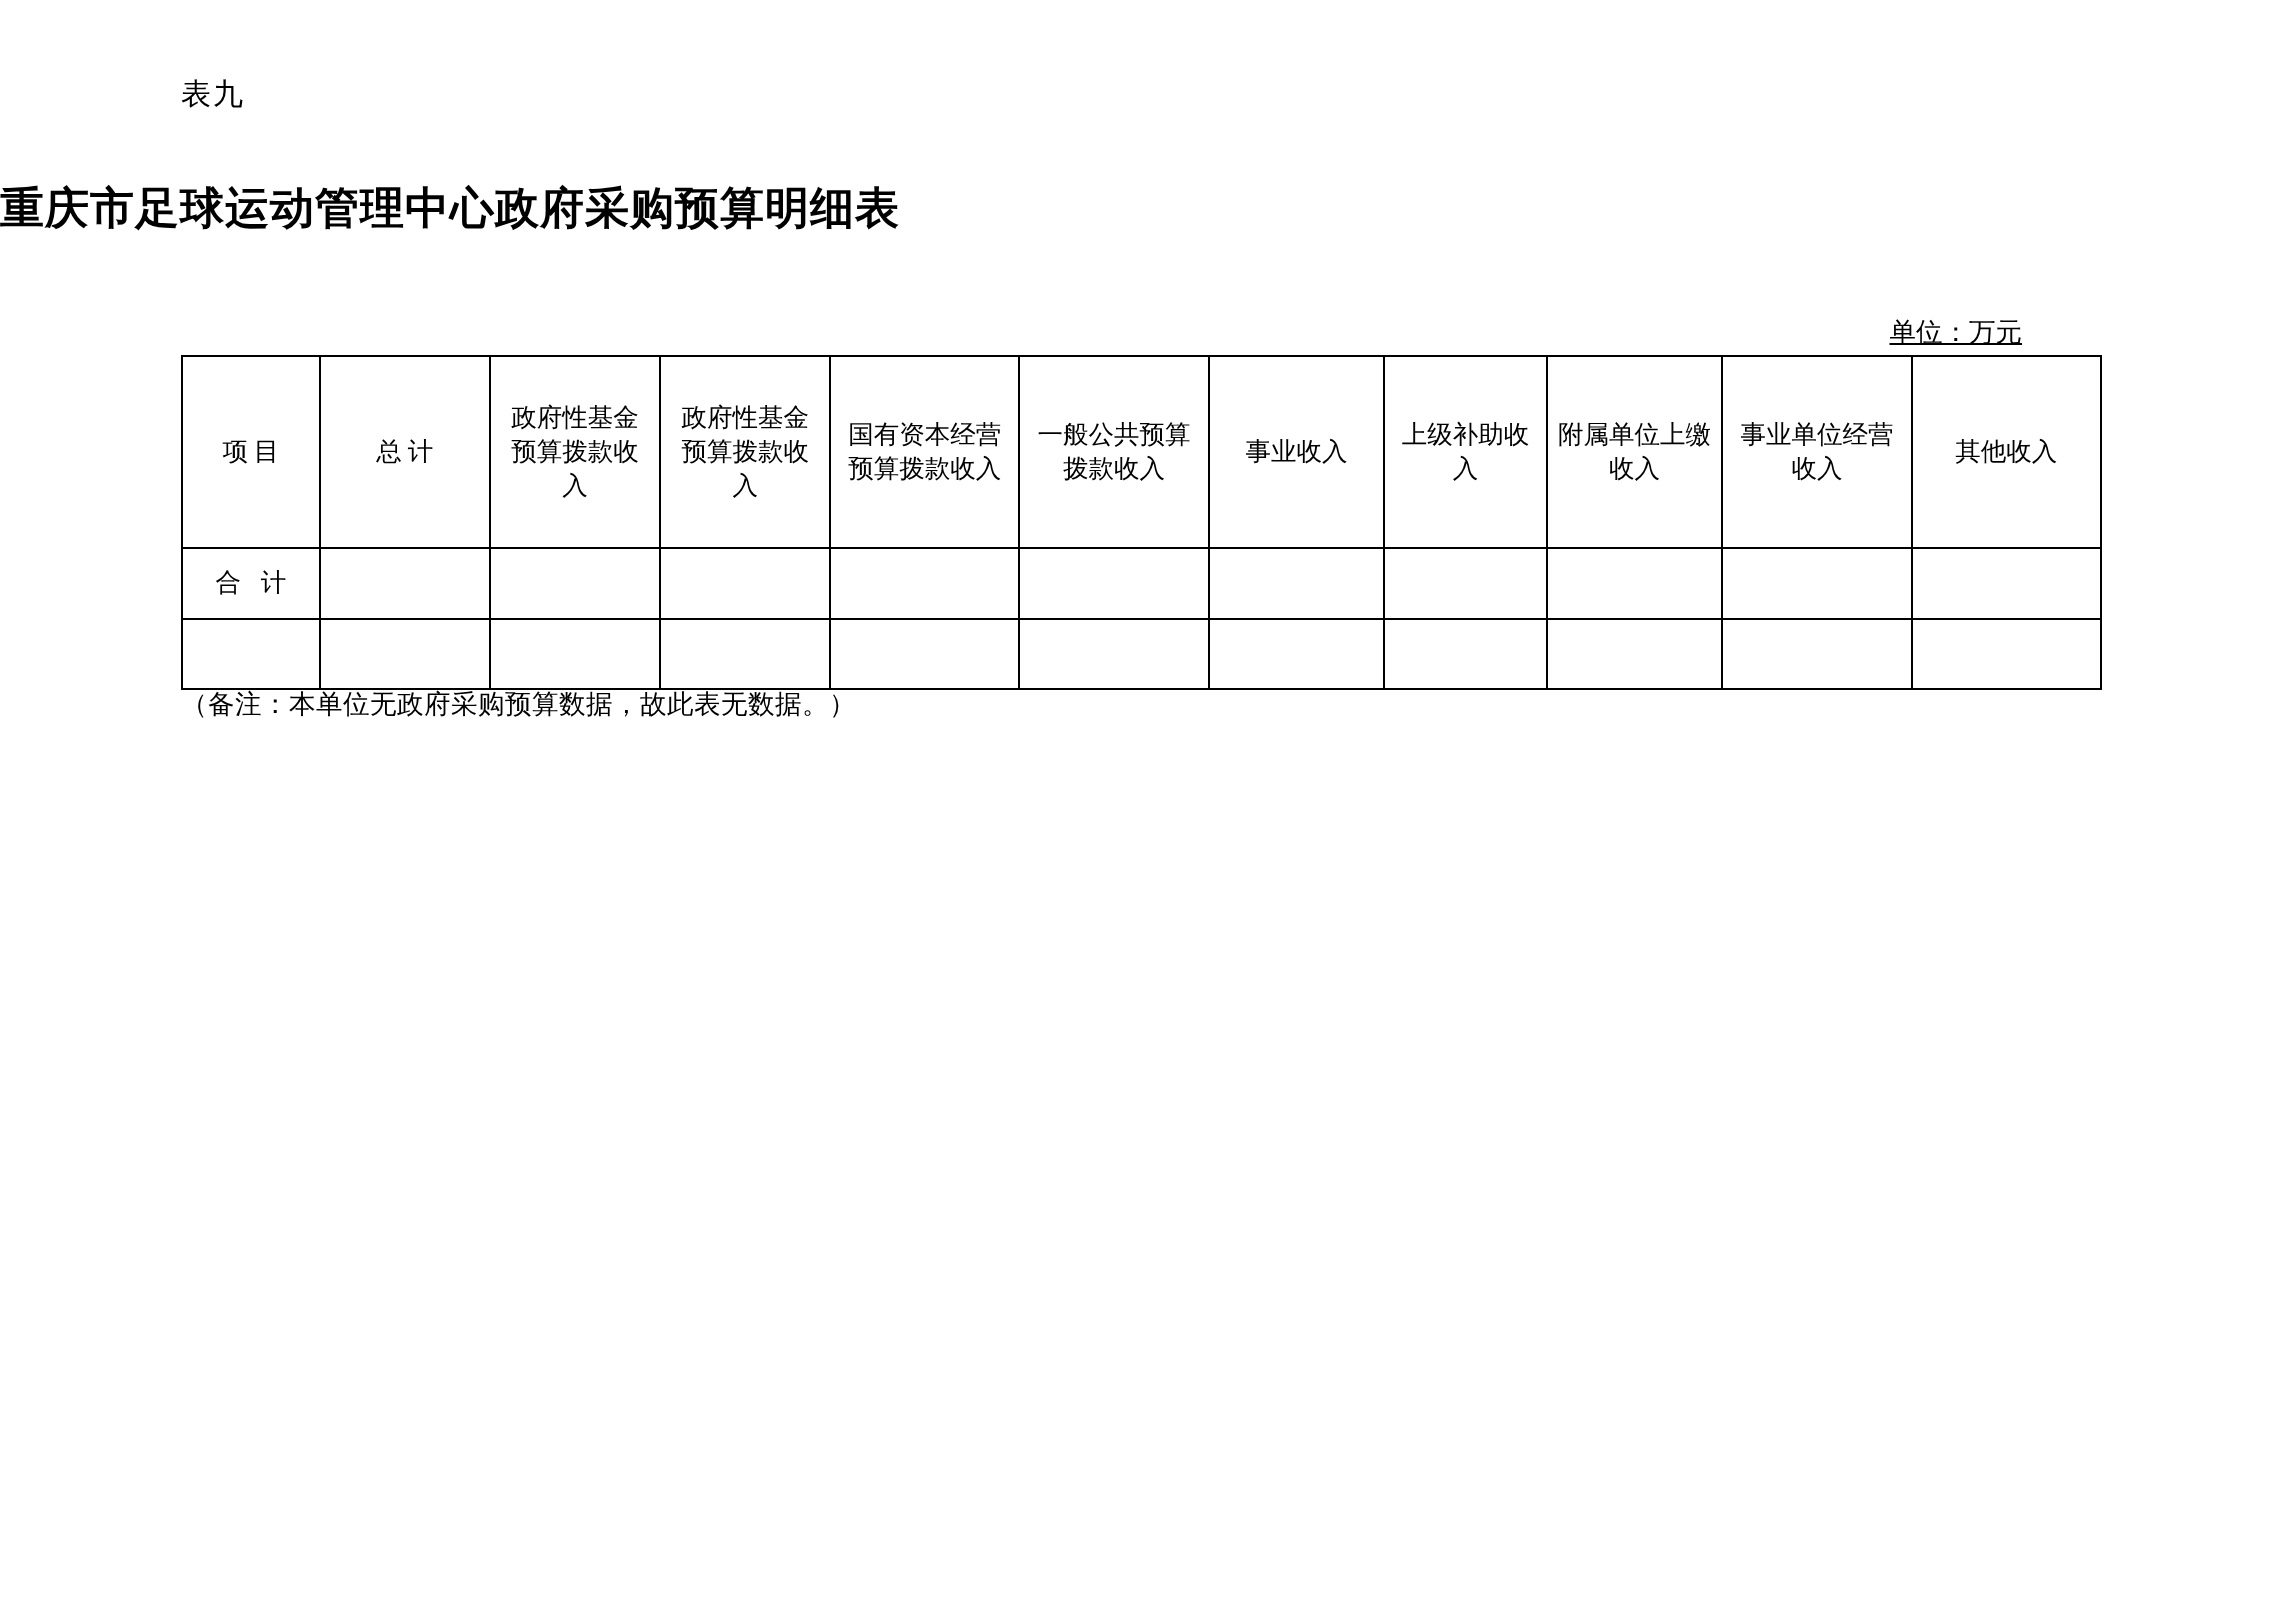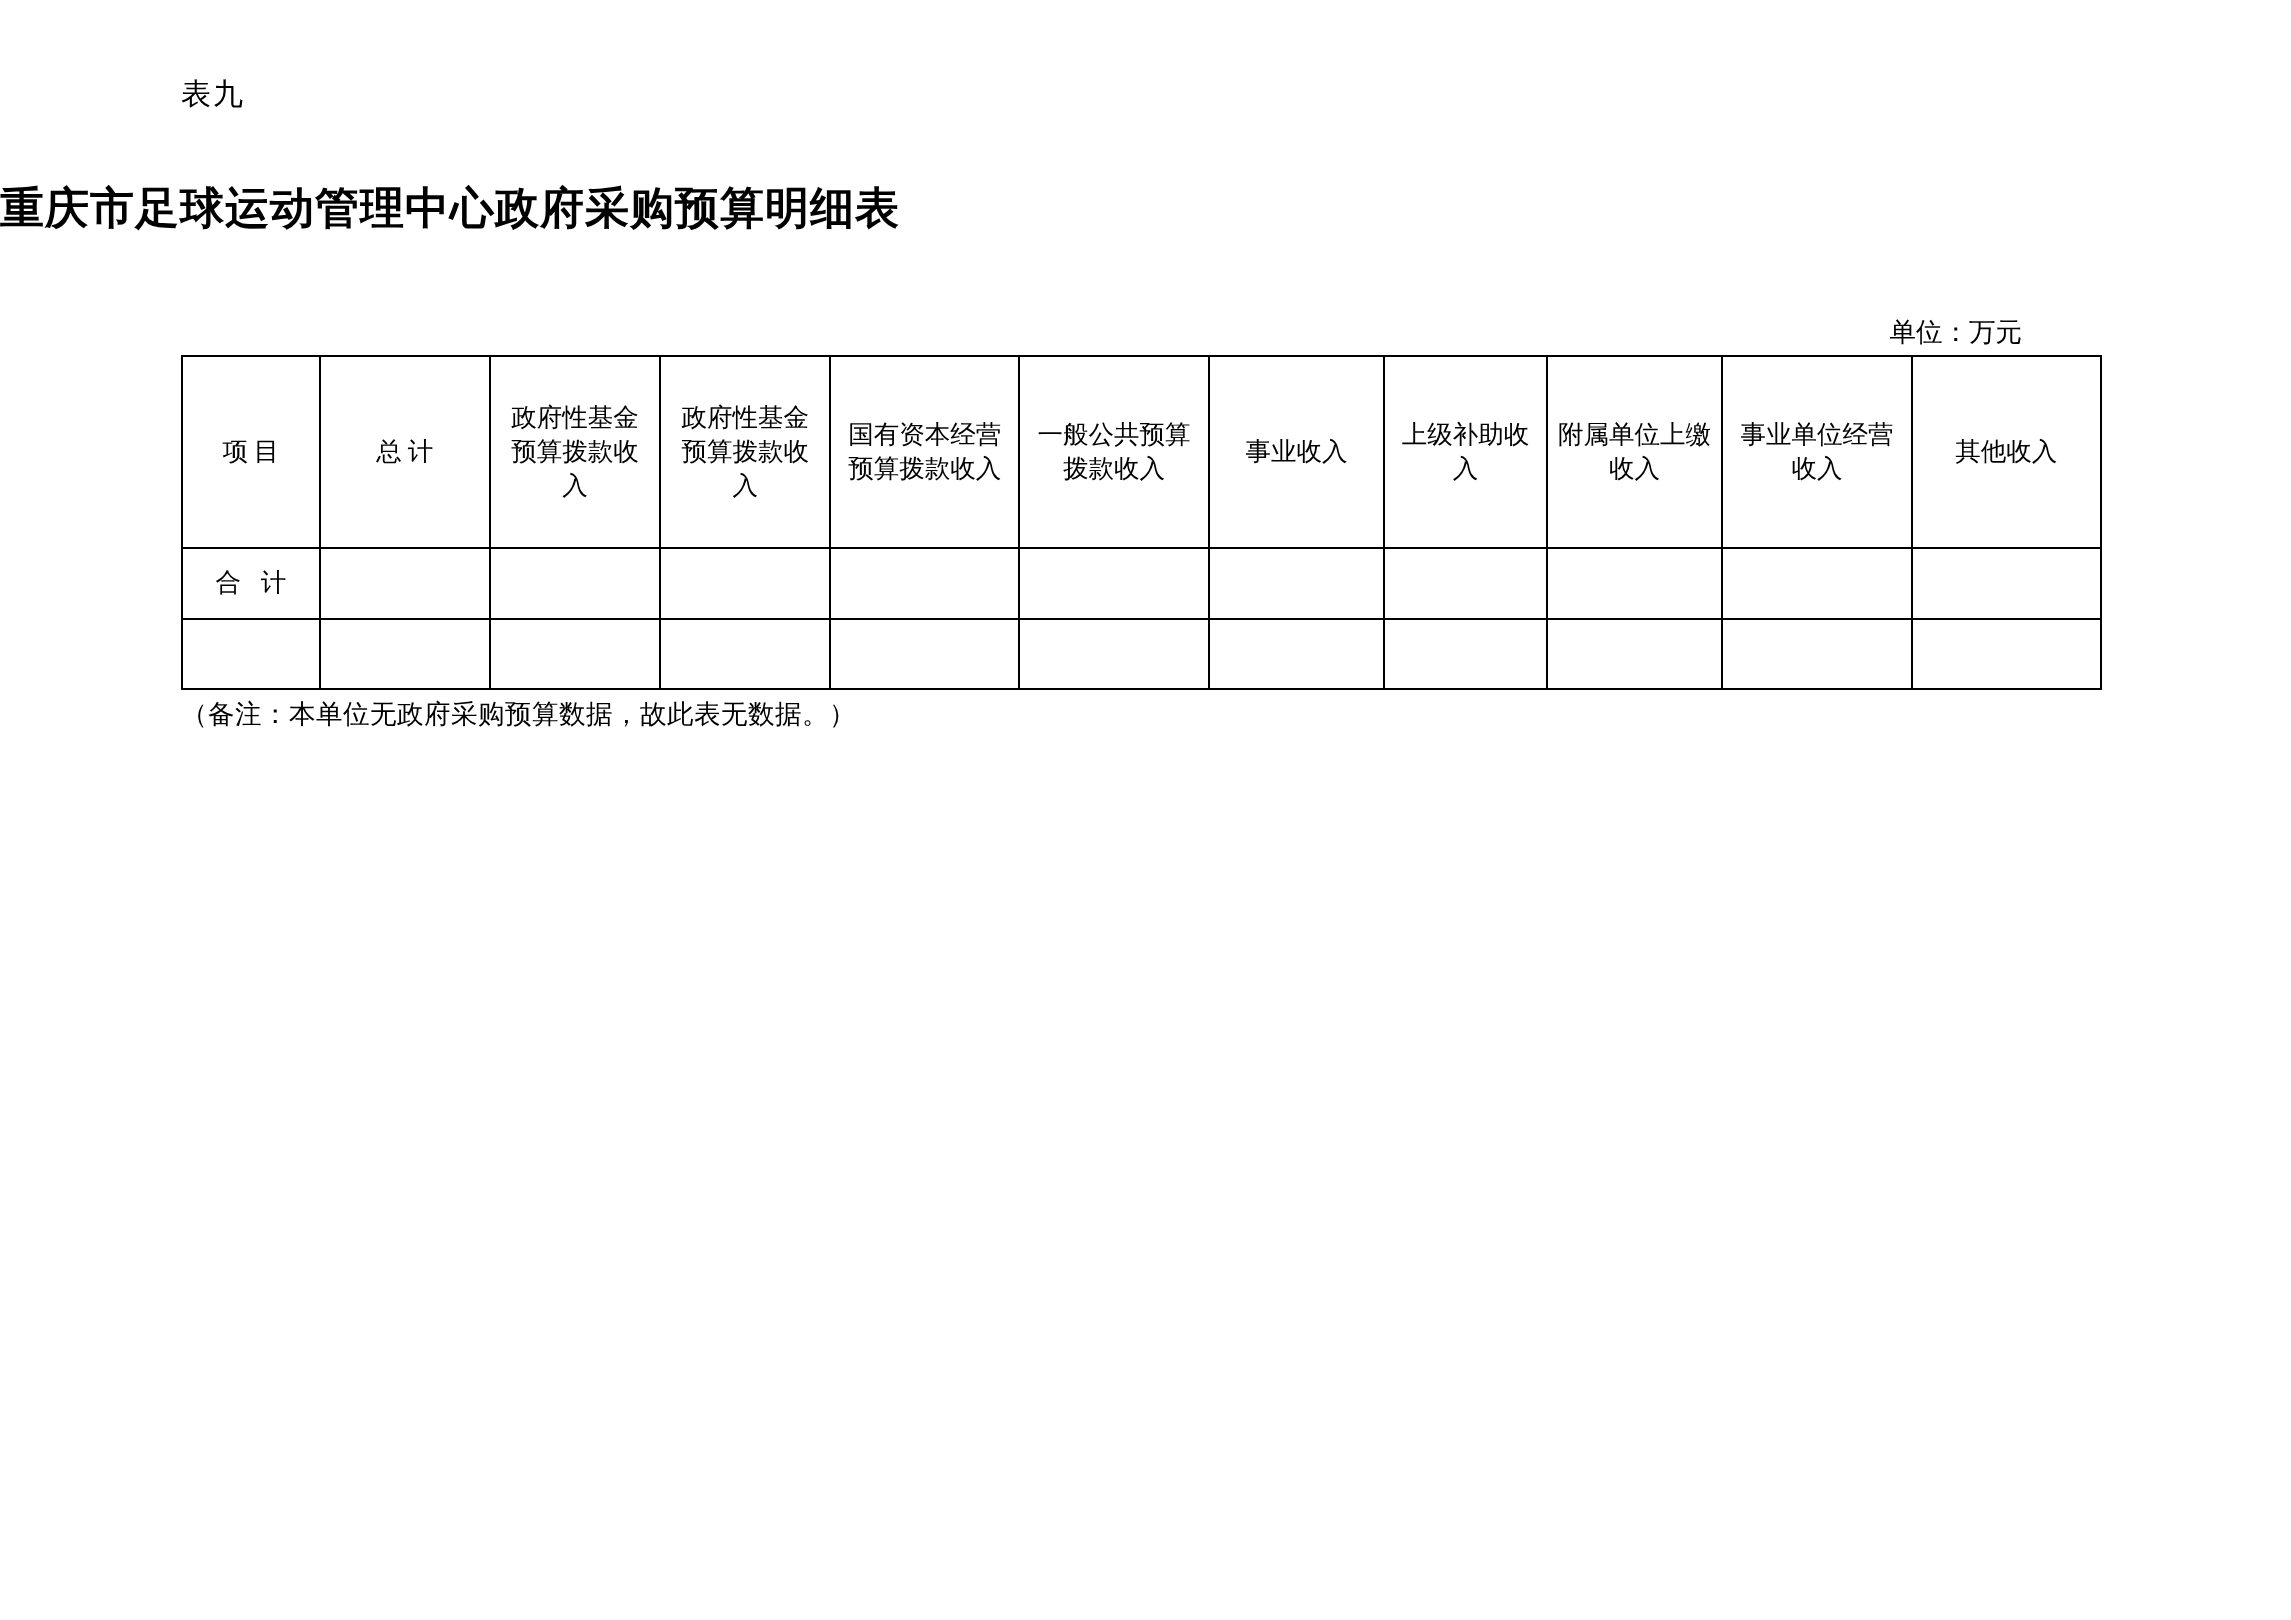--- a/index.html
+++ b/index.html
@@ -39,20 +39,21 @@
     font-weight: bold;
     letter-spacing: 1px;
     font-family: "DejaVu Serif", "Liberation Serif", serif;
   }
   .unit-note {
     position: absolute;
     right: 270px;
     top: 314px;
     font-size: 26.5px;
     font-family: "DejaVu Serif", "Liberation Serif", serif;
+    text-decoration: underline;
   }
   table.budget {
     position: absolute;
     left: 181px;
     top: 355px;
     width: 1921px;
     border-collapse: collapse;
     table-layout: fixed;
   }
   table.budget th,
@@ -80,21 +81,20 @@
     letter-spacing: 5.9px;
     text-indent: 5.9px;
   }
   .remark {
     position: absolute;
     left: 181px;
     top: 686px;
     font-size: 26.5px;
     font-family: "DejaVu Sans", "Liberation Sans", sans-serif;
     letter-spacing: 0.5px;
-    margin-top: 10px;
   }
 </style>
 </head>
 <body>
 
 <div class="page">
 
   <div class="sheet-label">表九</div>
 
   <div class="doc-title">重庆市足球运动管理中心政府采购预算明细表</div>

